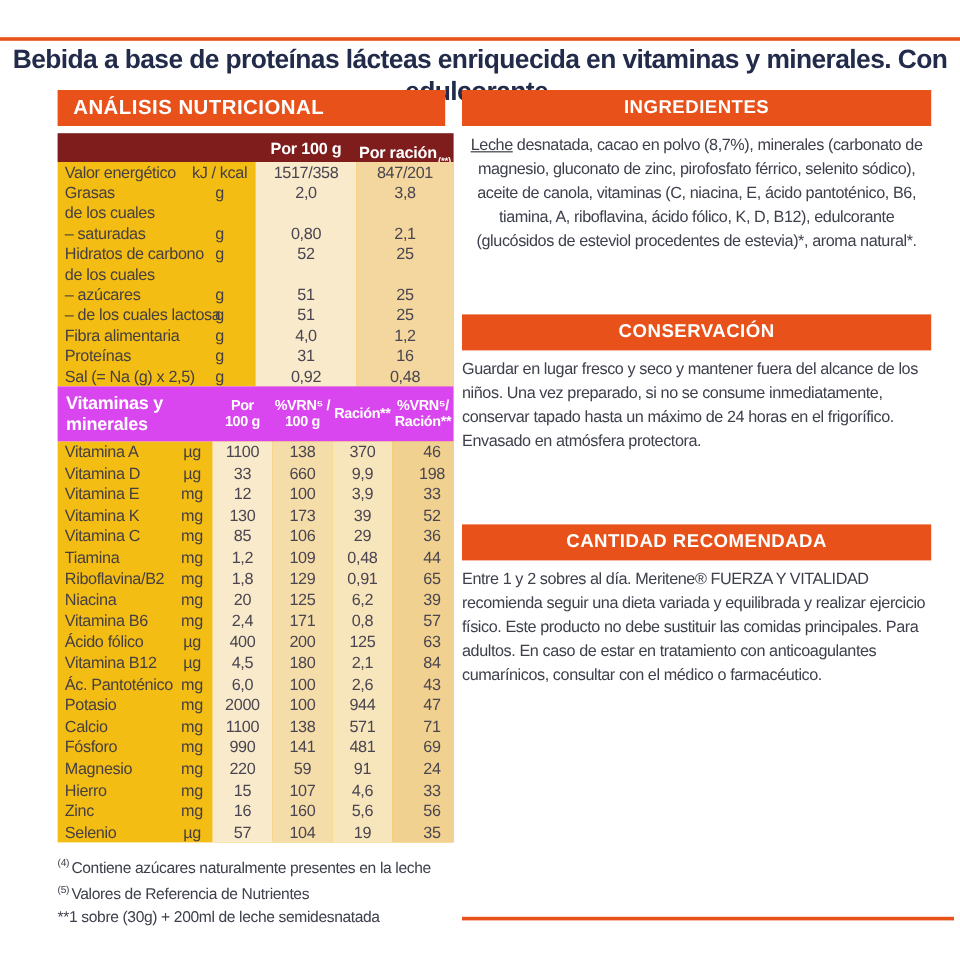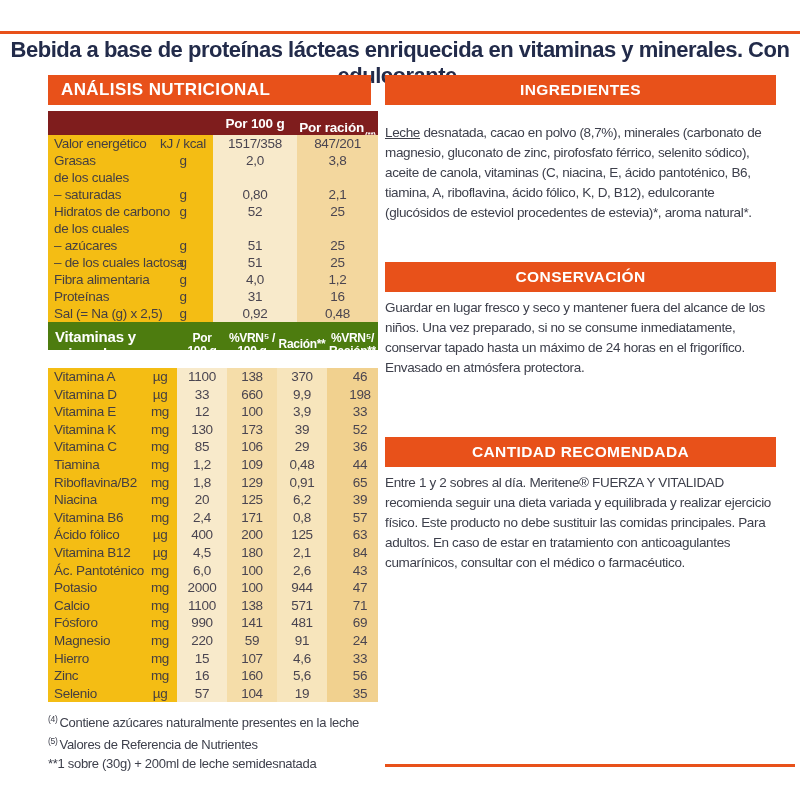--- a/index.html
+++ b/index.html
@@ -26,21 +26,21 @@
   .vrow{height:17.6px;}
   .cell{position:absolute;top:0;font-size:13.5px;letter-spacing:-0.3px;line-height:17px;color:#453f41;white-space:nowrap;}
   .vrow .cell{line-height:17.6px;}
   .c-label{left:6px;}
   .c-unit{left:105px;width:60px;text-align:center;}
   .c-num{text-align:center;color:#4a4550;}
   .n1{left:165px;width:84px;} .n2{left:249px;width:81px;}
   .vu{left:95px;width:34px;text-align:center;}
   .v1{left:129px;width:50px;} .v2{left:179px;width:50px;} .v3{left:229px;width:50px;} .v4{left:279px;width:66px;}
   
-  .vithead{position:absolute;left:48px;top:322px;width:330px;height:28px;background:#4d7c0f;color:#fff;}
+  .vithead{position:absolute;left:48px;top:322px;width:330px;height:46px;background:#d946ef;color:#fff;}
   .vithead .vt{position:absolute;left:7px;top:6px;font-size:15px;font-weight:bold;line-height:17px;letter-spacing:-0.2px;}
   .vithead .vh{position:absolute;top:0;height:46px;display:flex;flex-direction:column;align-items:center;justify-content:center;
         font-size:12px;font-weight:bold;line-height:13.5px;text-align:left;letter-spacing:-0.3px;}
   
   .rtext{position:absolute;left:385px;width:391px;font-size:13.5px;line-height:20px;
         letter-spacing:-0.35px;color:#3e404c;text-align:left;}
   .rtext .u{text-decoration:underline;}
   
   .foot{position:absolute;left:48px;top:710px;width:360px;font-size:13px;line-height:18px;
         letter-spacing:-0.3px;color:#3e404c;}
@@ -355,21 +355,21 @@
 
   <div class="foot">
     <div><span class="fsup">(4)</span><span>Contiene azúcares naturalmente presentes en la leche</span></div>
     <div><span class="fsup">(5)</span><span>Valores de Referencia de Nutrientes</span></div>
     <div><span>**1 sobre (30g) + 200ml de leche semidesnatada</span></div>
   </div>
 
   <div class="bar right" style="top:75px;">
     <span>INGREDIENTES</span>
   </div>
-  <div class="rtext" style="top:123px;">
+  <div class="rtext" style="top:111px;text-align:center;">
     <span class="u">Leche</span>
     <span>desnatada, cacao en polvo (8,7%), minerales (carbonato de magnesio, gluconato de zinc, pirofosfato férrico, selenito sódico), aceite de canola, vitaminas (C, niacina, E, ácido pantoténico, B6, tiamina, A, riboflavina, ácido fólico, K, D, B12), edulcorante (glucósidos de esteviol procedentes de estevia)*, aroma natural*.</span>
   </div>
 
   <div class="bar right" style="top:262px;">
     <span>CONSERVACIÓN</span>
   </div>
   <div class="rtext" style="top:298px;">
     <span>Guardar en lugar fresco y seco y mantener fuera del alcance de los niños. Una vez preparado, si no se consume inmediatamente, conservar tapado hasta un máximo de 24 horas en el frigorífico. Envasado en atmósfera protectora.</span>
   </div>

